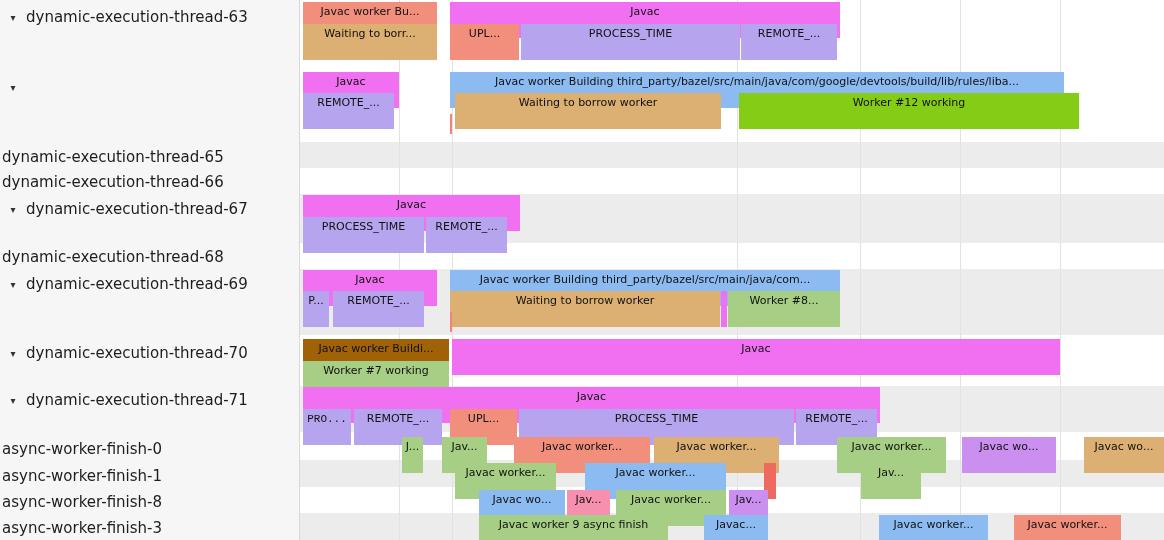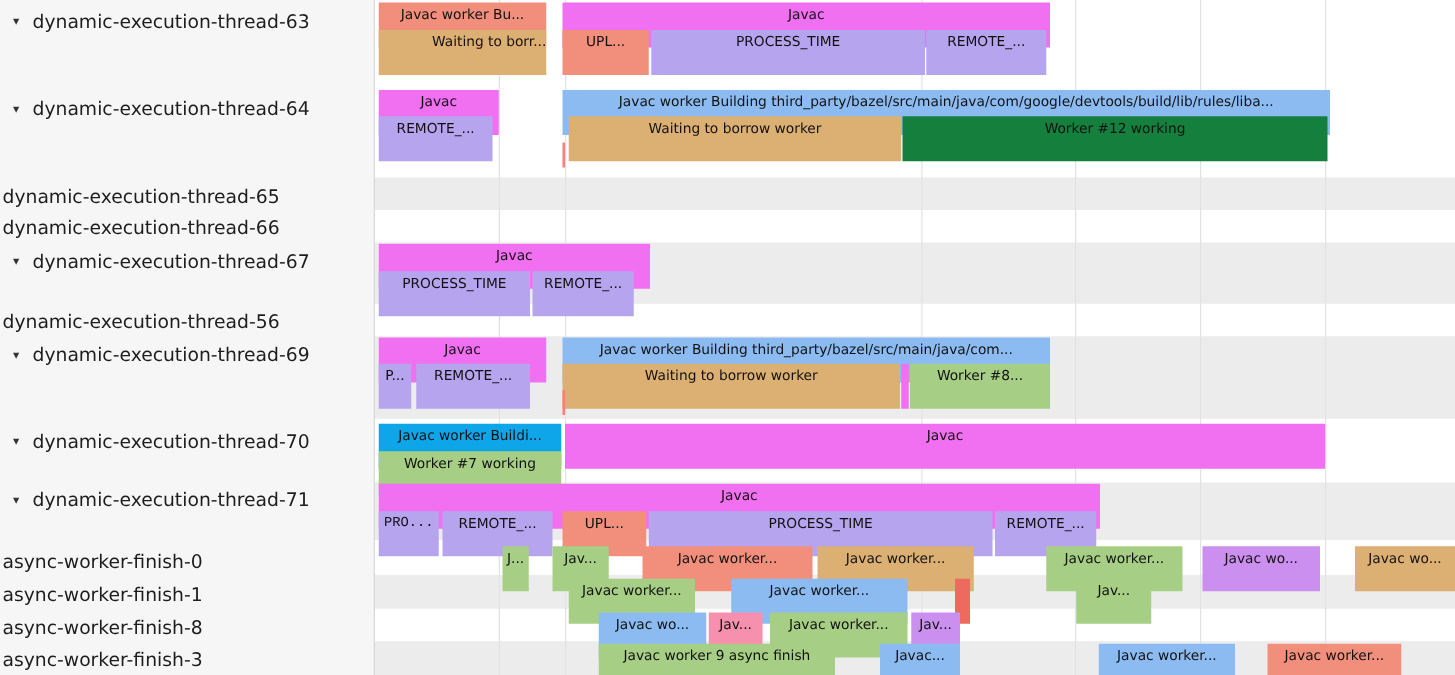--- a/index.html
+++ b/index.html
@@ -31,42 +31,42 @@
       <div class="stripe" style="top: 194px; height: 49px;"></div>
       <div class="stripe" style="top: 142px; height: 26px;"></div>
       <div class="gridline" style="left: 99px;"></div>
       <div class="gridline" style="left: 152px;"></div>
       <div class="gridline" style="left: 437px;"></div>
       <div class="gridline" style="left: 560px;"></div>
       <div class="gridline" style="left: 660px;"></div>
       <div class="gridline" style="left: 760px;"></div>
       <div class="slice" style="left: 3px; top: 2px; width: 134px; background: rgb(242, 143, 124);">Javac worker Bu...</div>
       <div class="slice" style="left: 150px; top: 2px; width: 390px; background: rgb(241, 112, 241);">Javac</div>
-      <div class="slice" style="left: 3px; top: 24px; width: 134px; background: rgb(220, 175, 114); text-align: right;">Waiting to borr...</div>
+      <div class="slice" style="left: 3px; top: 24px; width: 134px; background: rgb(220, 175, 114);">Waiting to borr...</div>
       <div class="slice" style="left: 150px; top: 24px; width: 69px; background: rgb(242, 143, 124);">UPL...</div>
       <div class="slice" style="left: 221px; top: 24px; width: 219px; background: rgb(183, 164, 238);">PROCESS_TIME</div>
       <div class="slice" style="left: 441px; top: 24px; width: 96px; background: rgb(183, 164, 238);">REMOTE_...</div>
       <div class="slice" style="left: 3px; top: 72px; width: 96px; background: rgb(241, 112, 241);">Javac</div>
       <div class="slice" style="left: 150px; top: 72px; width: 614px; background: rgb(140, 187, 242);">Javac worker Building third_party/bazel/src/main/java/com/google/devtools/build/lib/rules/liba...</div>
       <div class="slice" style="left: 3px; top: 93px; width: 91px; background: rgb(183, 164, 238);">REMOTE_...</div>
       <div class="slice" style="left: 155px; top: 93px; width: 266px; background: rgb(220, 175, 114);">Waiting to borrow worker</div>
-      <div class="slice" style="left: 422px; top: 93px; width: 340px; background: #15803d;">Worker #12 working</div>
+      <div class="slice" style="left: 439px; top: 93px; width: 340px; background: #84cc16;">Worker #12 working</div>
       <div class="tick" style="left: 150px; top: 114px; background: rgb(242, 131, 123);"></div>
       <div class="slice" style="left: 3px; top: 195px; width: 217px; background: rgb(241, 112, 241);">Javac</div>
       <div class="slice" style="left: 3px; top: 217px; width: 121px; background: rgb(183, 164, 238);">PROCESS_TIME</div>
       <div class="slice" style="left: 126px; top: 217px; width: 81px; background: rgb(183, 164, 238);">REMOTE_...</div>
       <div class="slice" style="left: 3px; top: 270px; width: 134px; background: rgb(241, 112, 241);">Javac</div>
       <div class="slice" style="left: 150px; top: 270px; width: 390px; background: rgb(140, 187, 242);">Javac worker Building third_party/bazel/src/main/java/com...</div>
       <div class="slice" style="left: 3px; top: 291px; width: 26px; background: rgb(183, 164, 238);">P...</div>
       <div class="slice" style="left: 33px; top: 291px; width: 91px; background: rgb(183, 164, 238);">REMOTE_...</div>
       <div class="slice" style="left: 150px; top: 291px; width: 270px; background: rgb(220, 175, 114);">Waiting to borrow worker</div>
       <div class="slice" style="left: 421px; top: 291px; width: 6px; background: rgb(241, 112, 241);"></div>
       <div class="slice" style="left: 428px; top: 291px; width: 112px; background: rgb(166, 207, 133);">Worker #8...</div>
       <div class="tick" style="left: 150px; top: 312px; background: rgb(242, 131, 123);"></div>
-      <div class="slice" style="left: 3px; top: 339px; width: 146px; background: #0ea5e9;">Javac worker Buildi...</div>
+      <div class="slice" style="left: 3px; top: 339px; width: 146px; background: #a16207;">Javac worker Buildi...</div>
       <div class="slice" style="left: 152px; top: 339px; width: 608px; background: rgb(241, 112, 241);">Javac</div>
       <div class="slice" style="left: 3px; top: 361px; width: 146px; background: rgb(166, 207, 133);">Worker #7 working</div>
       <div class="slice" style="left: 3px; top: 387px; width: 577px; background: rgb(241, 112, 241);">Javac</div>
       <div class="slice" style="left: 3px; top: 409px; width: 48px; background: rgb(183, 164, 238); font-family: Liberation Mono, monospace;">PRO...</div>
       <div class="slice" style="left: 54px; top: 409px; width: 88px; background: rgb(183, 164, 238);">REMOTE_...</div>
       <div class="slice" style="left: 150px; top: 409px; width: 67px; background: rgb(242, 143, 124);">UPL...</div>
       <div class="slice" style="left: 219px; top: 409px; width: 275px; background: rgb(183, 164, 238);">PROCESS_TIME</div>
       <div class="slice" style="left: 496px; top: 409px; width: 81px; background: rgb(183, 164, 238);">REMOTE_...</div>
       <div class="slice" style="left: 102px; top: 437px; width: 21px; background: rgb(166, 207, 133);">J...</div>
       <div class="slice" style="left: 142px; top: 437px; width: 45px; background: rgb(166, 207, 133);">Jav...</div>
@@ -88,34 +88,33 @@
       <div class="slice" style="left: 579px; top: 515px; width: 109px; background: rgb(140, 187, 242);">Javac worker...</div>
       <div class="slice" style="left: 714px; top: 515px; width: 107px; background: rgb(242, 143, 124);">Javac worker...</div>
     </div>
   <div class="sidebar" id="sidebar">
       <div class="track-label" style="top: 7px;">
         <span class="arrow">▾</span>
         <span class="ltext">dynamic-execution-thread-63</span>
       </div>
       <div class="track-label" style="top: 77px;">
         <span class="arrow">▾</span>
-        <span class="ltext">dynamic-execution-thread-64</span>
       </div>
       <div class="track-label noarrow" style="top: 146px; align-items: flex-end;">
         <span class="ltext">dynamic-execution-thread-65</span>
       </div>
       <div class="track-label noarrow" style="top: 172px;">
         <span class="ltext">dynamic-execution-thread-66</span>
       </div>
       <div class="track-label" style="top: 199px;">
         <span class="arrow">▾</span>
         <span class="ltext">dynamic-execution-thread-67</span>
       </div>
       <div class="track-label noarrow" style="top: 247px;">
-        <span class="ltext">dynamic-execution-thread-56</span>
+        <span class="ltext">dynamic-execution-thread-68</span>
       </div>
       <div class="track-label" style="top: 274px;">
         <span class="arrow">▾</span>
         <span class="ltext">dynamic-execution-thread-69</span>
       </div>
       <div class="track-label" style="top: 343px;">
         <span class="arrow">▾</span>
         <span class="ltext">dynamic-execution-thread-70</span>
       </div>
       <div class="track-label" style="top: 390px;">

